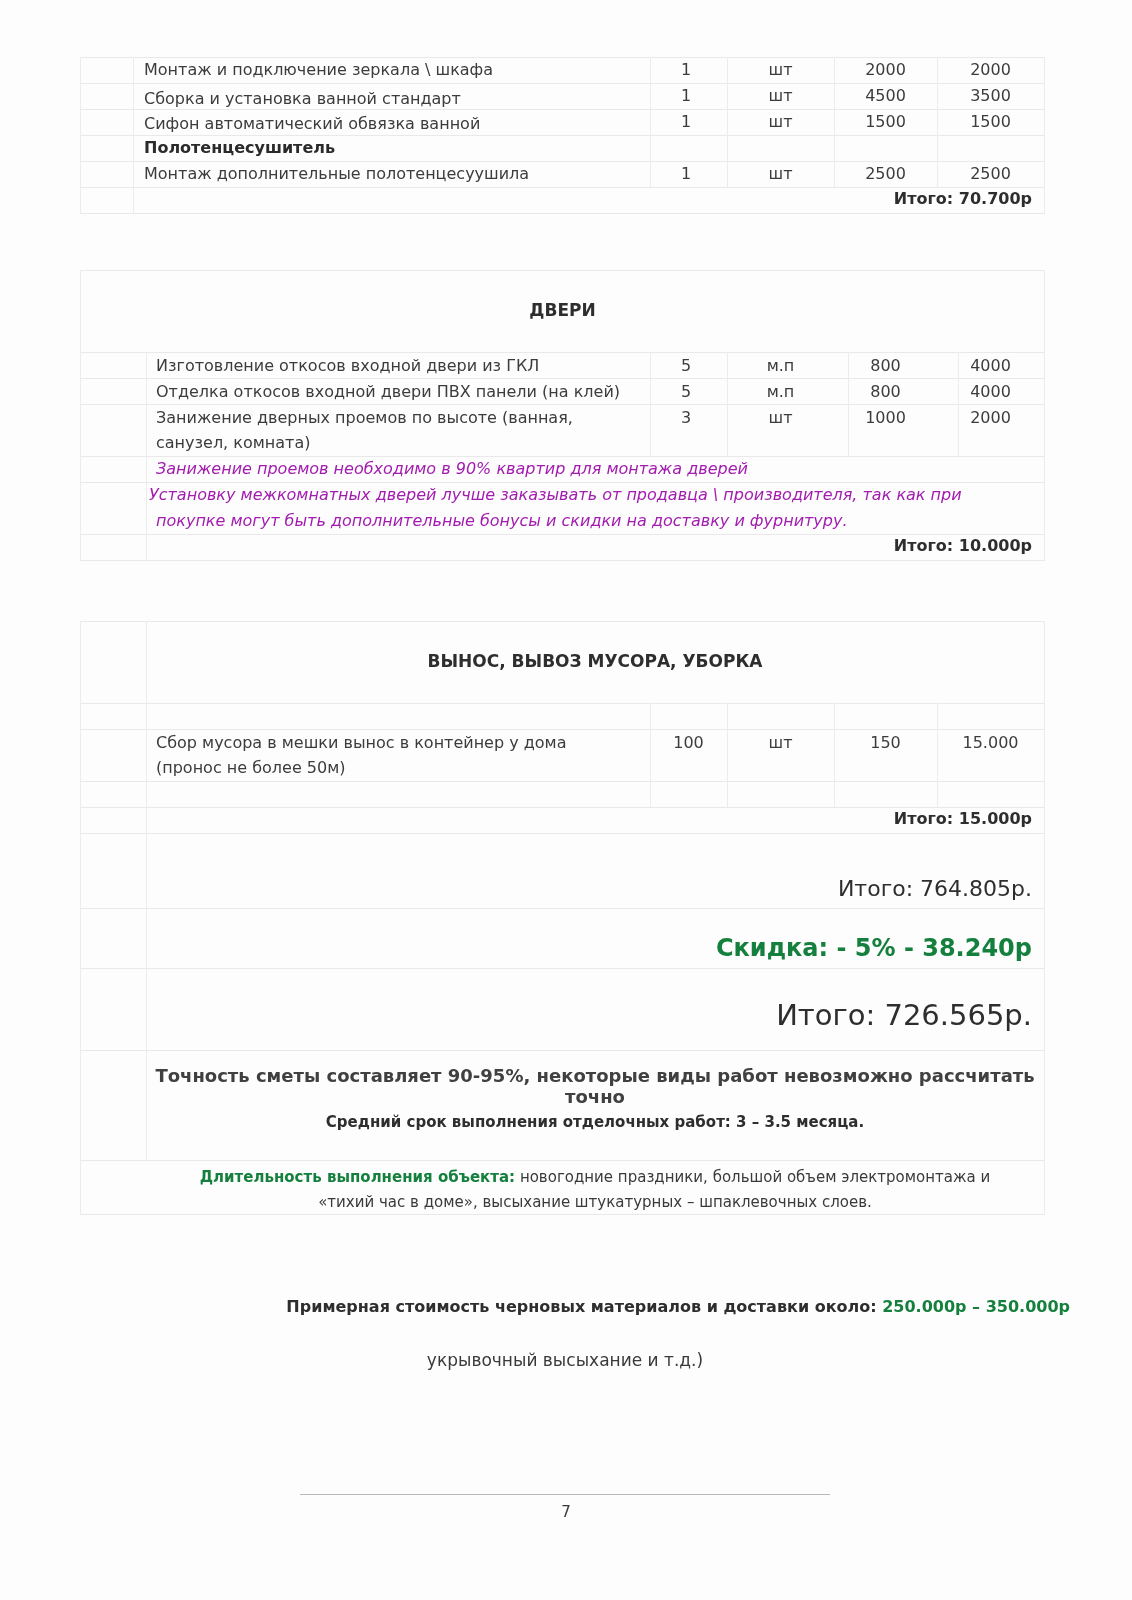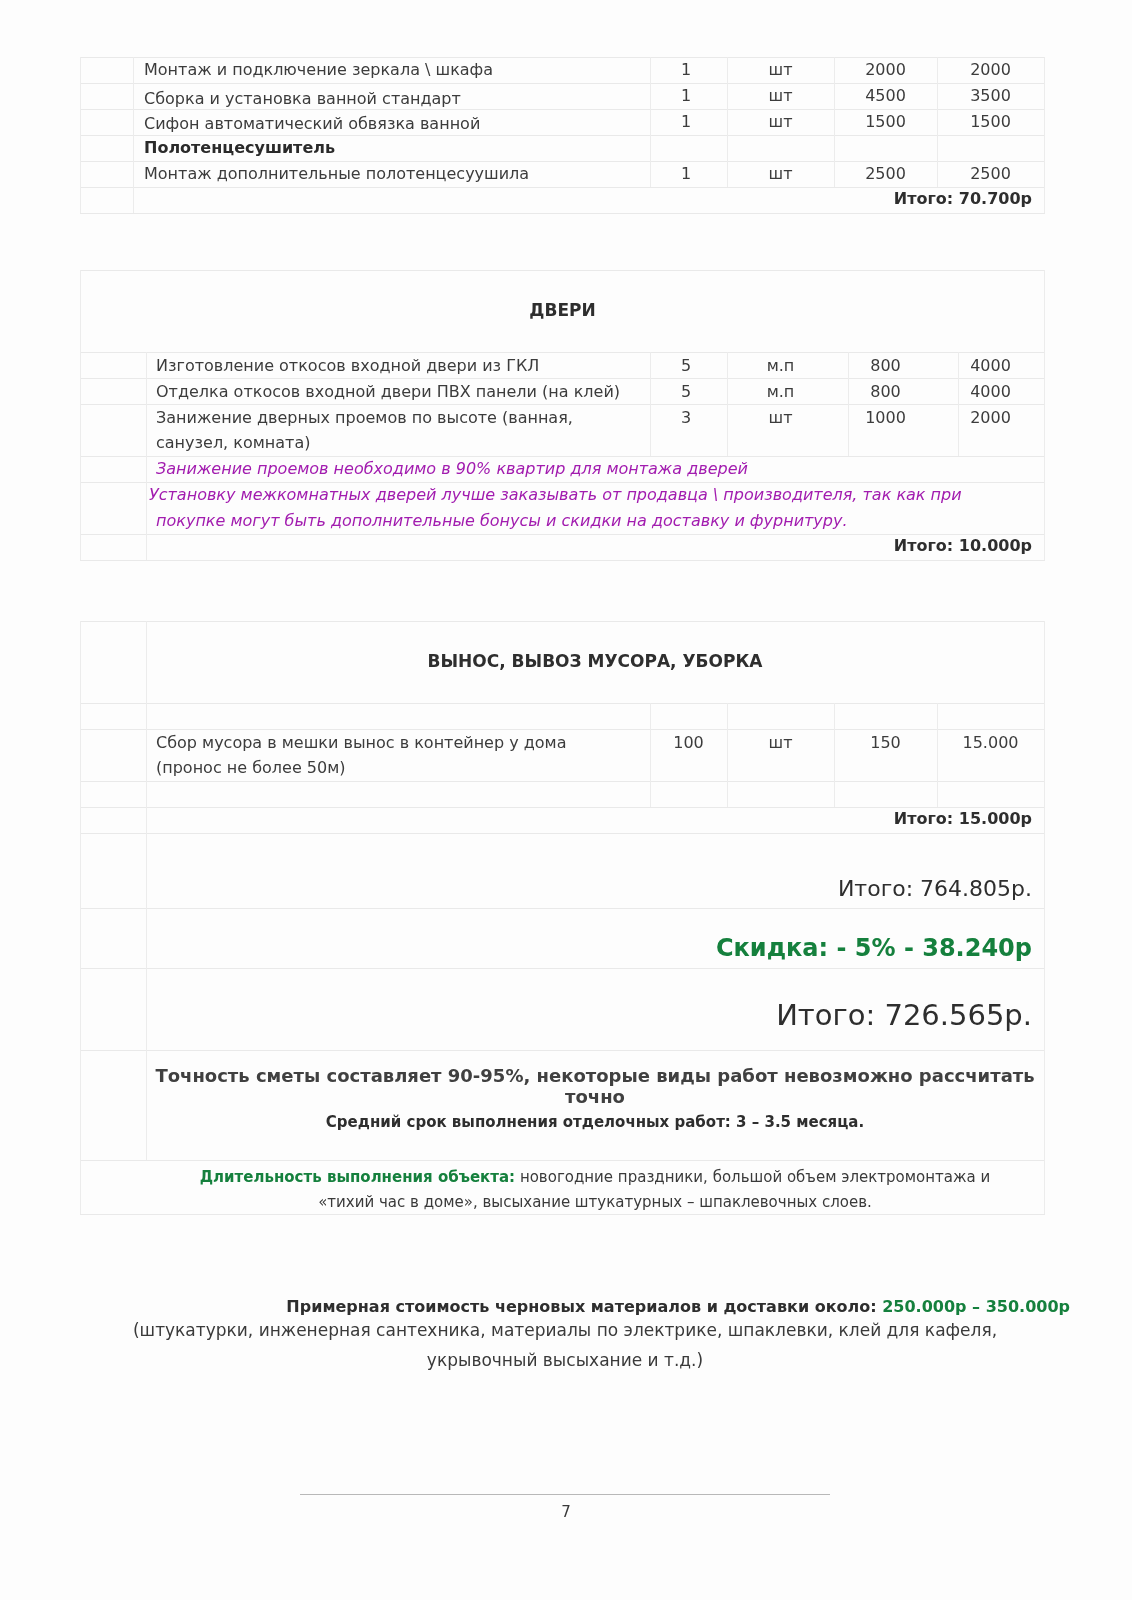--- a/index.html
+++ b/index.html
@@ -165,21 +165,21 @@
     <span>«тихий час в доме», высыхание штукатурных – шпаклевочных слоев.</span>
   </div>
 </div>
 
 <div>
   <div class="abs" style="left:60px;width:1010px;top:1265px;text-align:right;font-size:16px;font-weight:bold;color:#2e2e2e;margin-top:32px;">
     <span>Примерная стоимость черновых материалов и доставки около:</span>
     <span class="red">250.000р – 350.000р</span>
   </div>
   <div class="abs" style="left:60px;width:1010px;top:1315px;text-align:center;font-size:17px;line-height:30px;color:#3a3a3a;">
-    <span>(штукатурки, инженерная сантехника, материалы по электрике, шпаклевки, клей для кафеля,</span><br>
+    <br>
     <span>укрывочный высыхание и т.д.)</span>
   </div>
 </div>
 
 <div>
   <div class="abs" style="left:300px;width:530px;top:1494px;height:1px;background:#b8b8b8;"></div>
   <span class="abs" style="left:0;width:1132px;top:1503px;text-align:center;font-size:15px;color:#3a3a3a;">7</span>
 </div>
 
 </body></html>

